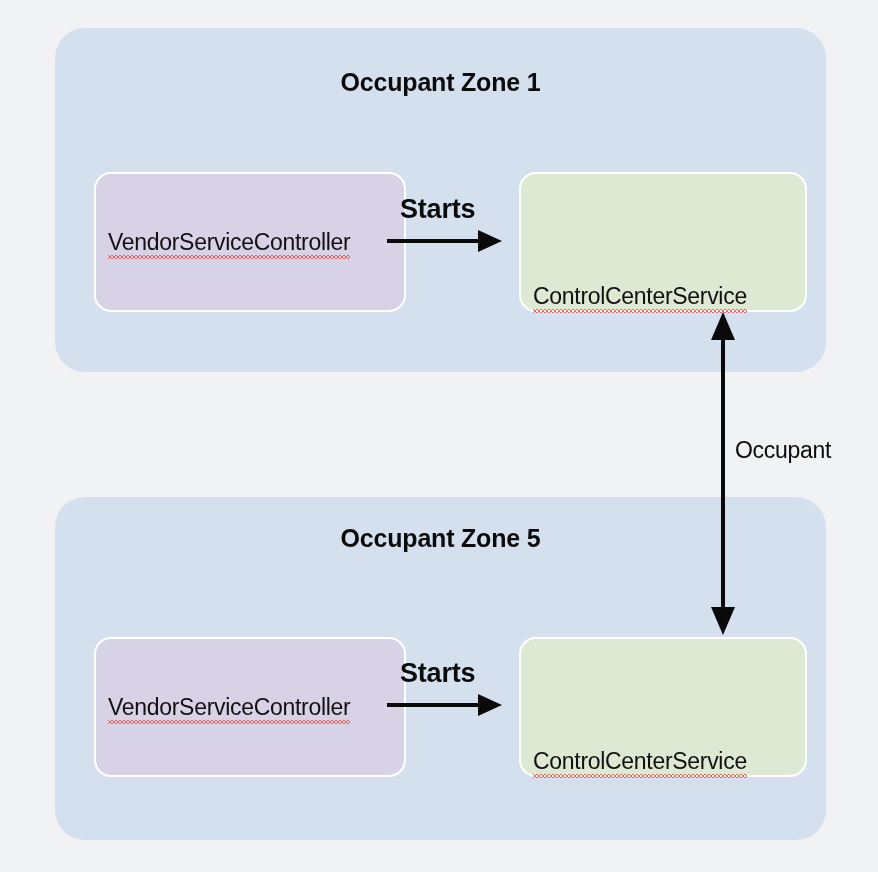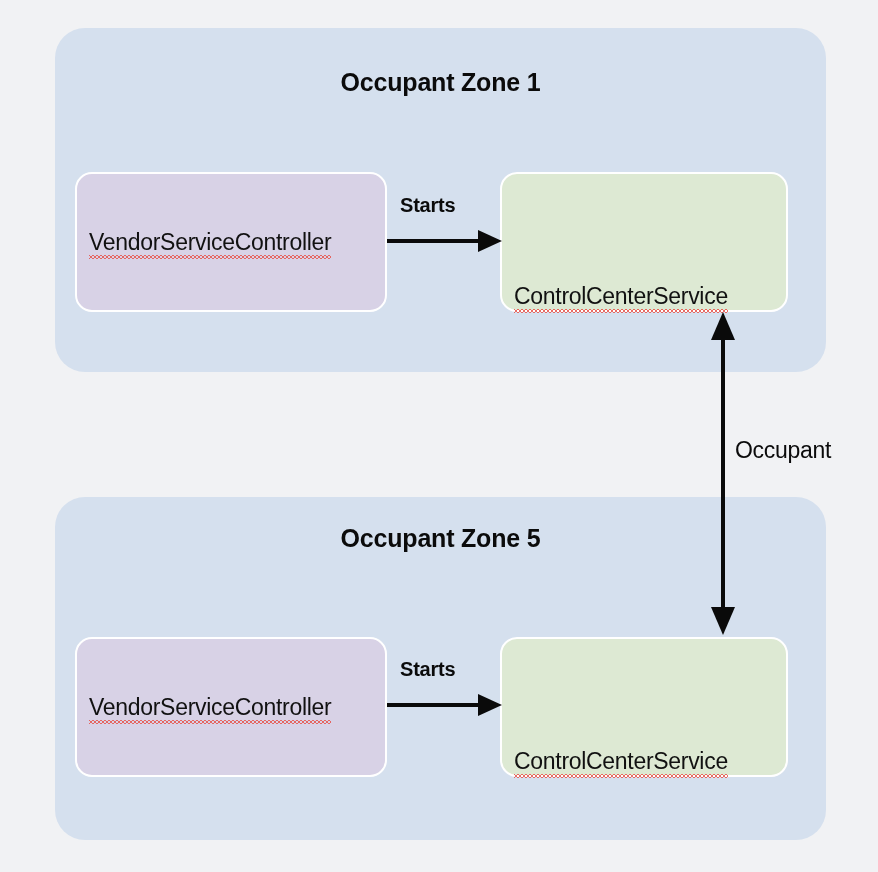--- a/index.html
+++ b/index.html
@@ -49,20 +49,21 @@
   #zone-2 .zone-title { top: 27px; }
 
   
   .node {
     position: absolute;
     box-sizing: border-box;
     border: 2px solid #ffffff;
     border-radius: 17px;
     display: flex;
     align-items: center;
+    margin-left: 19px;
   }
   .node-label {
     font-size: 23px;
     color: #111111;
     white-space: nowrap;
     letter-spacing: -0.3px;
     position: relative;
     padding-left: 12px;
   }
   
@@ -105,21 +106,21 @@
     stroke-width: 4;
     fill: none;
   }
   .edge-head { fill: #0a0a0a; }
 
   .edge-label {
     position: absolute;
     color: #0b0b0b;
     white-space: nowrap;
   }
-  .edge-label.bold { font-weight: bold; font-size: 20px; letter-spacing: -0.2px; }
+  .edge-label.bold { font-weight: bold; font-size: 27px; letter-spacing: -0.2px; }
   .edge-label.regular { font-weight: normal; font-size: 23px; letter-spacing: -0.3px; }
 
   #label-starts-1  { left: 400px; top: 194px; }
   #label-starts-2  { left: 400px; top: 658px; }
   #label-connect   { left: 735px; top: 437px; }
 </style>
 </head>
 <body>
 
 <div id="canvas">

